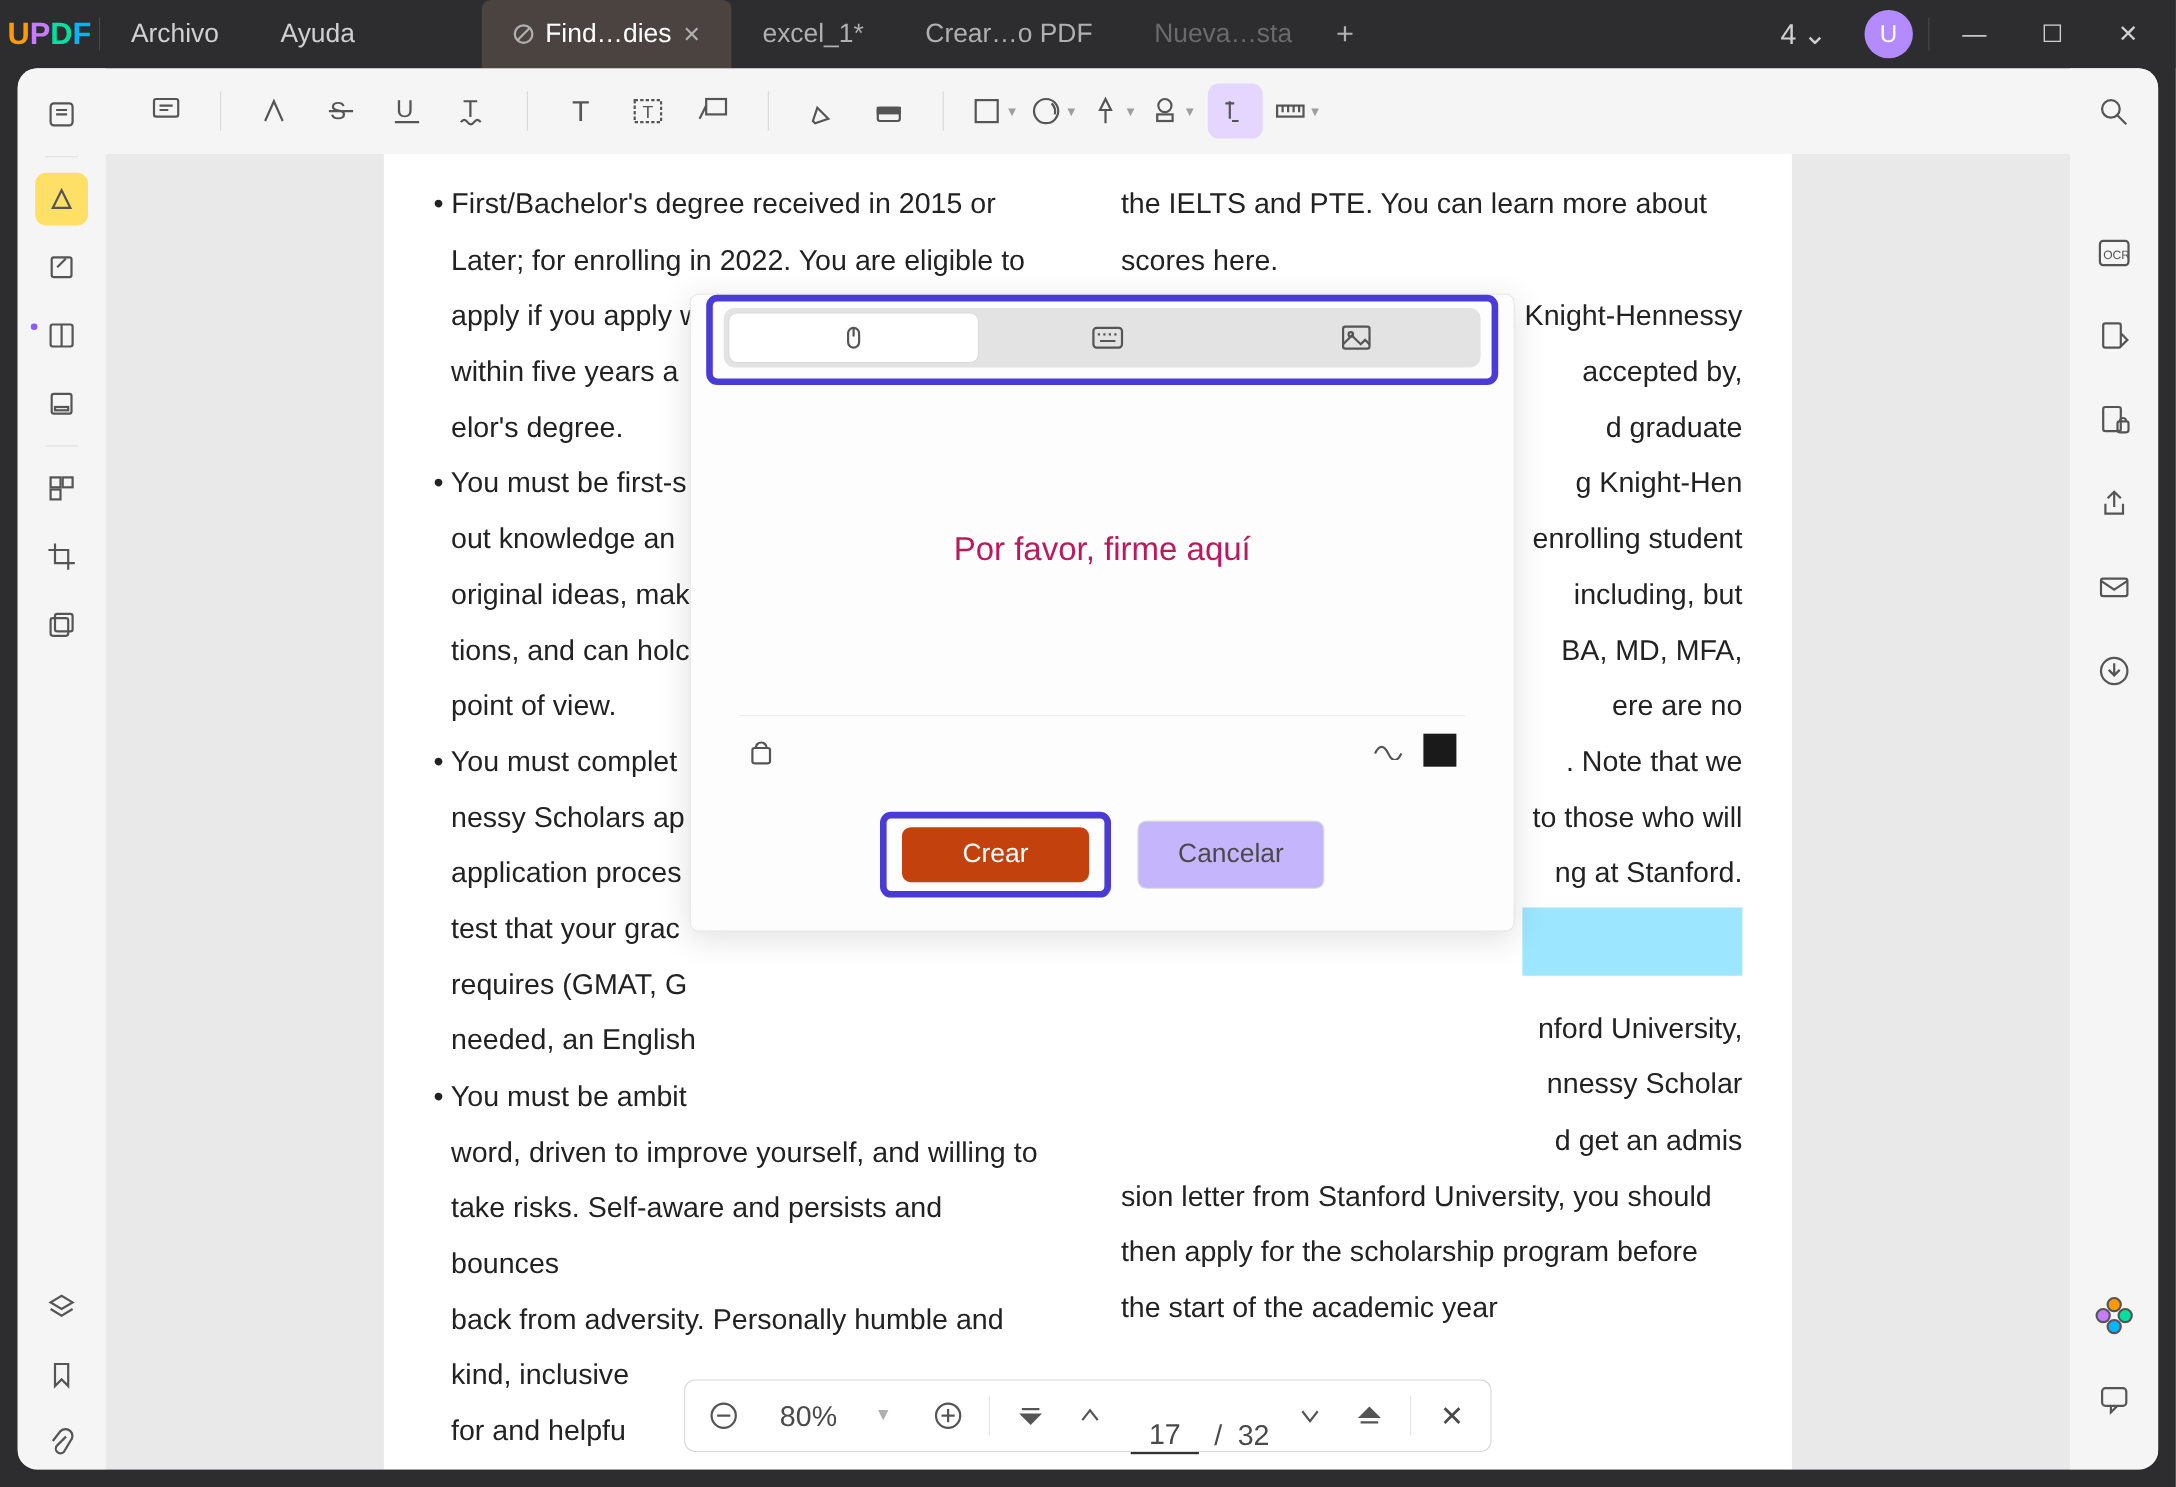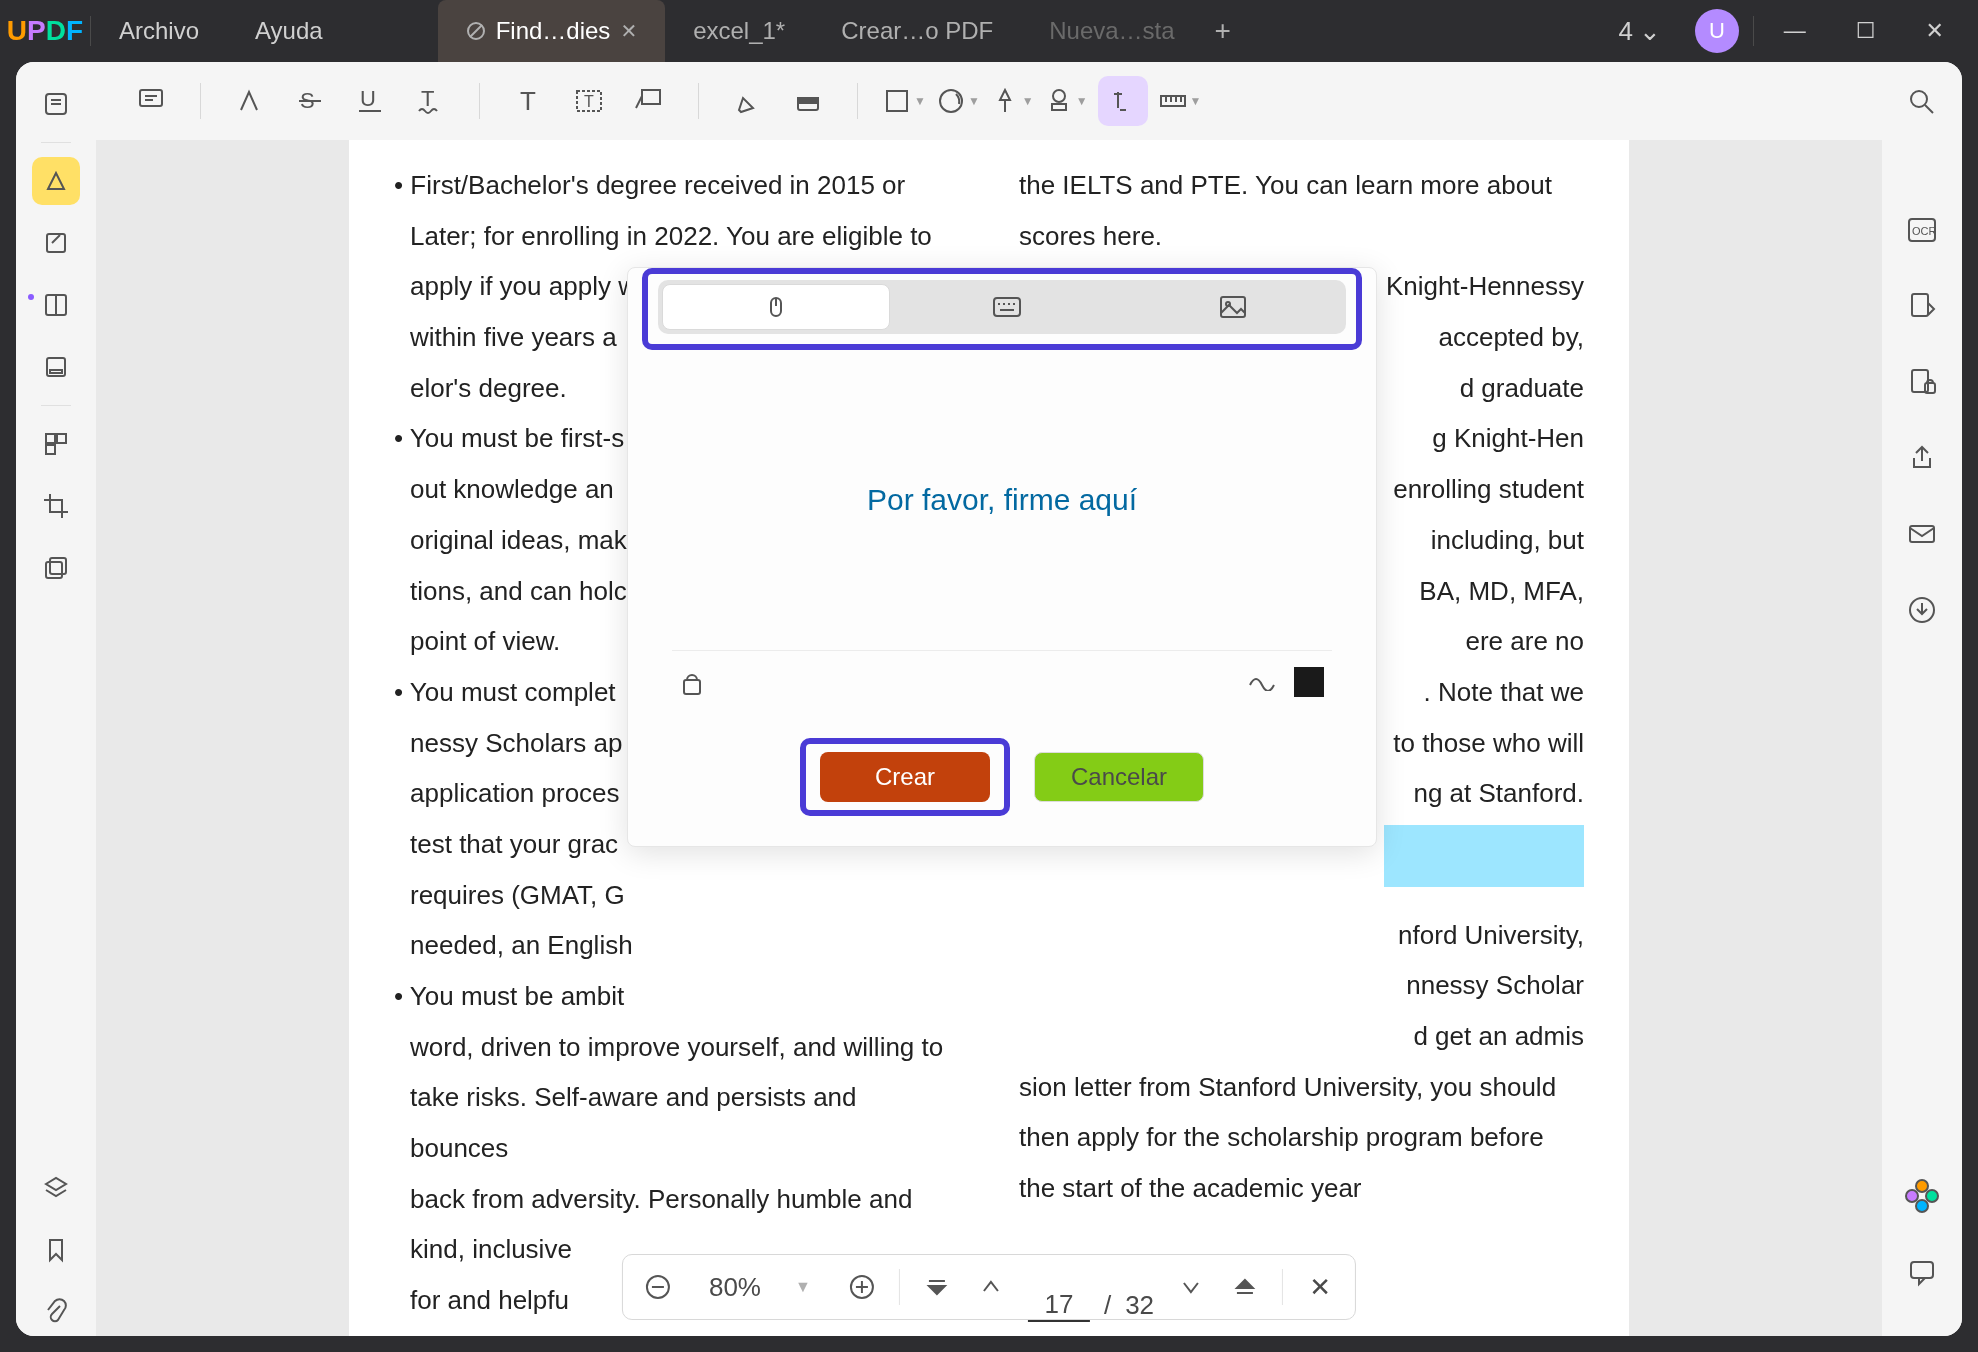--- a/index.html
+++ b/index.html
@@ -69,28 +69,28 @@
 .bb-page { display: flex; align-items: center; gap: 14px; margin-top: 37px; }
 .bb-page-cur { width: 62px; text-align: center; border-bottom: 2px solid #333; }
 
 
 .modal { position: absolute; top: 267px; left: 627px; width: 750px; background: #fdfdfd; border-radius: 8px; border: 1px solid #e6e6e6; box-shadow: 0 6px 30px rgba(0,0,0,0.12); display: flex; flex-direction: column; align-items: center; z-index: 10; }
 .modal-title { font-size: 28px; color: #333; padding: 28px 0 20px; }
 .mode-row-box { border: 6px solid #4a3bd6; border-radius: 10px; padding: 6px 10px 10px; width: 720px; }
 .mode-row { display: flex; background: #e3e3e3; border-radius: 10px; overflow: hidden; height: 54px; }
 .mode-tab { flex: 1; display: flex; align-items: center; justify-content: center; cursor: pointer; border-radius: 8px; }
 .mode-tab.selected { background: #fff; margin: 4px; border: 1px solid #dadada; }
-.sign-canvas { width: 660px; height: 300px; display: flex; align-items: center; justify-content: center; color: #0369a1; font-size: 30px; }
+.sign-canvas { width: 660px; height: 300px; display: flex; align-items: center; justify-content: center; color: #be185d; font-size: 30px; }
 .sign-opts { width: 660px; height: 62px; border-top: 1px solid #ececec; display: flex; align-items: center; padding: 0 8px; gap: 18px; }
 .opts-spacer { flex: 1; }
 .swatch { width: 30px; height: 30px; background: #1a1a1a; }
 .btn-row { display: flex; gap: 24px; padding: 26px 0 30px; align-items: center; }
 .crear-outline { border: 6px solid #4a3bd6; border-radius: 10px; padding: 8px 14px; }
 .btn-crear { width: 170px; height: 50px; background: #c2410c; color: #fff; border: none; border-radius: 8px; font-size: 24px; }
-.btn-cancel { width: 170px; height: 50px; background: #84cc16; border: 1px solid #dcdcdc; color: #4a4a4a; border-radius: 8px; font-size: 24px; }
+.btn-cancel { width: 170px; height: 62px; background: #c4b5fd; border: 1px solid #dcdcdc; color: #4a4a4a; border-radius: 8px; font-size: 24px; }
 
 
 svg { stroke: #555; fill: none; stroke-width: 2; }
 </style>
 </head>
 <body>
 
 <div class="titlebar">
   <div class="logo">
     <span class="logo-u">U</span>

